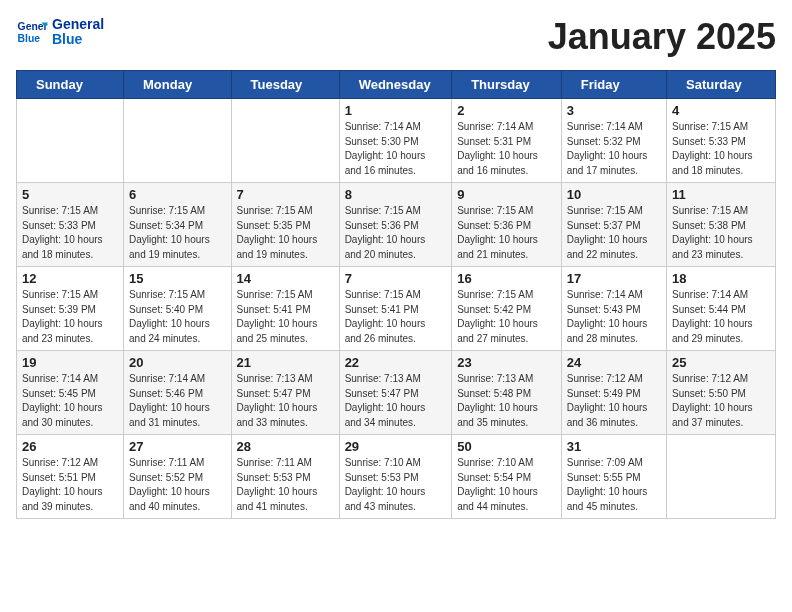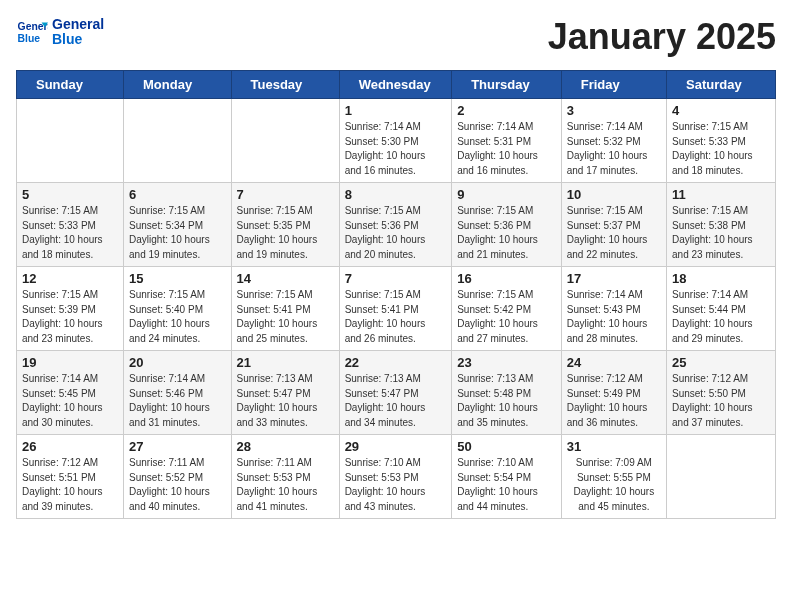--- a/index.html
+++ b/index.html
@@ -330,21 +330,21 @@
         </td>
         <td>
           <span class="day-number">50</span>
           <div class="day-info" style="white-space: pre-line;">Sunrise: 7:10 AM
 Sunset: 5:54 PM
 Daylight: 10 hours
 and 44 minutes.</div>
         </td>
         <td>
           <span class="day-number">31</span>
-          <div class="day-info" style="white-space: pre-line; text-align: center;">Sunrise: 7:09 AM
+          <div class="day-info" style="white-space: pre-line;">Sunrise: 7:09 AM
 Sunset: 5:55 PM
 Daylight: 10 hours
 and 45 minutes.</div>
         </td>
         <td class="empty-cell"></td>
       </tr>
     </tbody>
 </table>
 
 </body></html>

